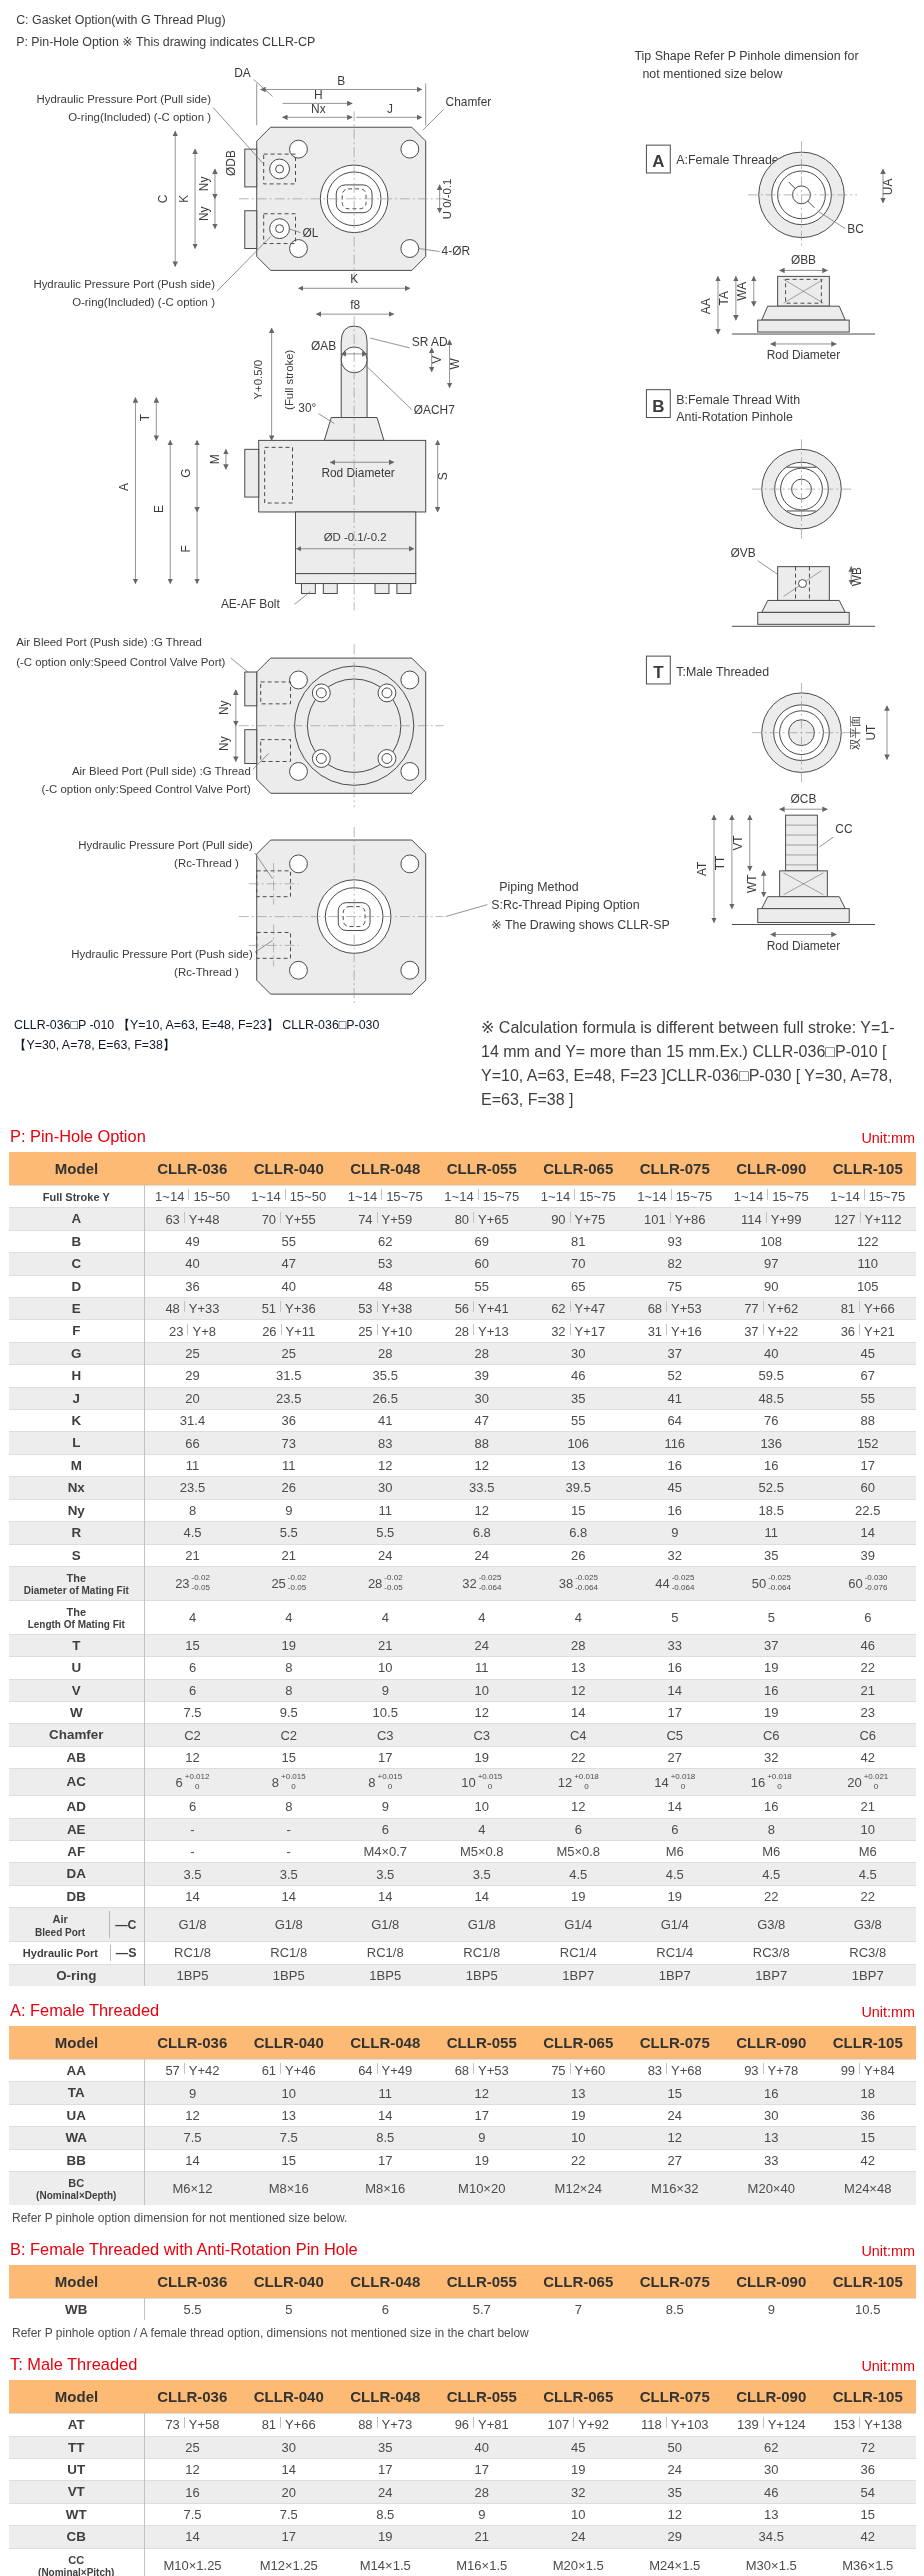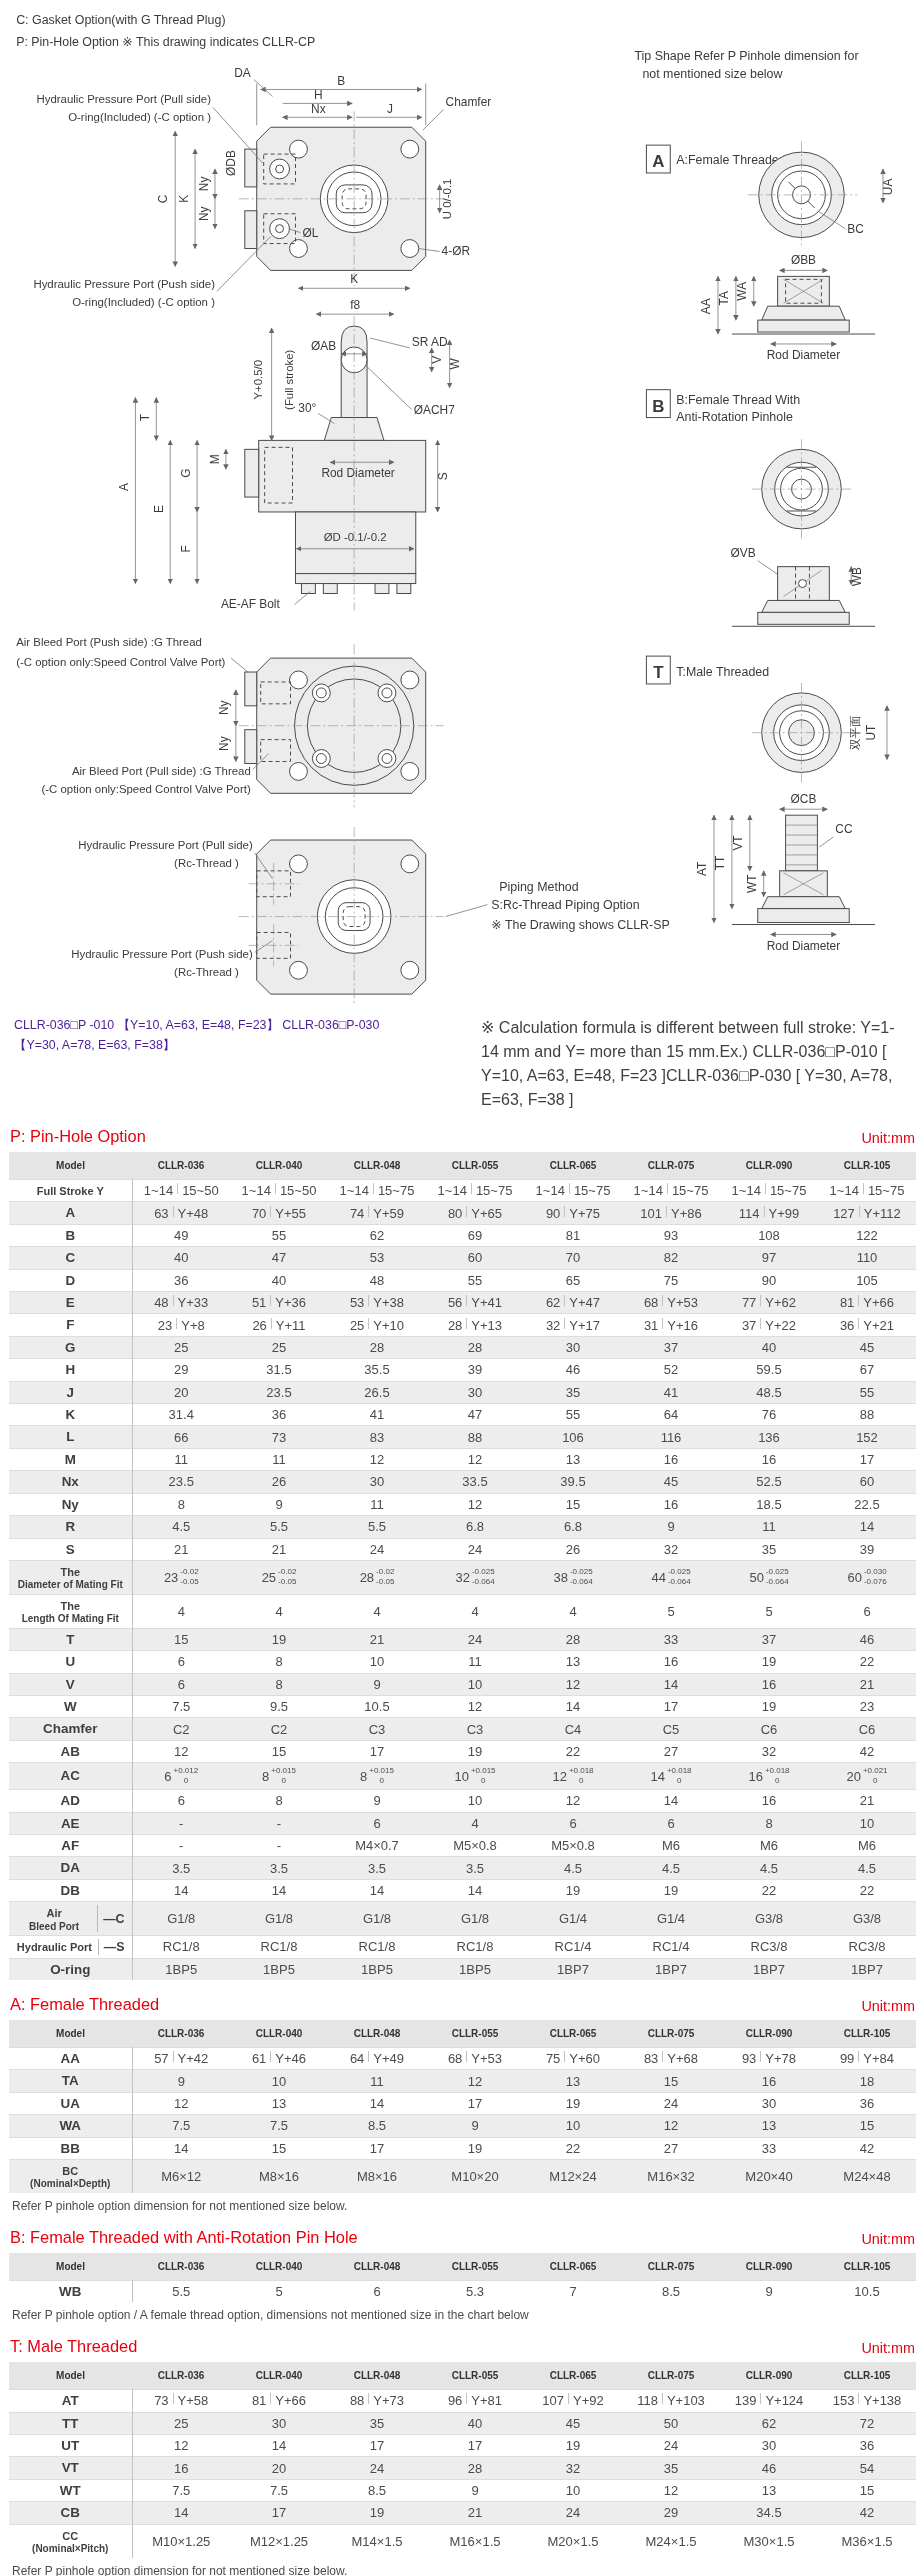--- a/index.html
+++ b/index.html
@@ -12,30 +12,30 @@
   svg text.big{font-size:17px;font-weight:bold;}
   .ln{stroke:#4a4a4a;fill:none;stroke-width:1;}
   .thin{stroke:#6a6a6a;stroke-width:.6;}
   .body{fill:#ececec;stroke:#4a4a4a;stroke-width:1;}
   .wh{fill:#fff;stroke:#4a4a4a;stroke-width:1;}
   .dim{stroke:#777;stroke-width:.8;fill:none;}
   .dsh{stroke-dasharray:4 3;}
   .ctr{stroke:#999;stroke-width:.7;stroke-dasharray:10 3 2 3;fill:none;}
   
   .notes{display:flex;gap:20px;margin:2px 14px 0;}
-  .notes .l{width:447px;font-size:12.4px;line-height:1.6;color:#4c1d95;}
+  .notes .l{width:447px;font-size:12.4px;line-height:1.6;color:#0f172a;}
   .notes .r{flex:1;font-size:16px;line-height:1.5;color:#3f3f3f;}
   
   .sec-head{display:flex;justify-content:space-between;align-items:flex-end;margin:15px 10px 6px;color:#e8000d;}
   .sec-head .h{font-size:16.4px;}
   .sec-head .u{font-size:14.4px;}
   .foot{margin:6px 12px 0;font-size:12px;color:#4c4c4c;}
   
   table{width:907px;margin:0 9px;border-collapse:collapse;table-layout:fixed;}
-  thead th{background:#e5e5e5;padding:8px 2px;font-size:10px;color:#333;font-weight:bold;}
+  thead th{background:#fdba74;padding:8px 8px;font-size:15px;color:#333;font-weight:bold;}
   thead th.mh{width:119px;}
   tbody tr{border-top:1px solid #ddd;margin-top:24px;}
   tbody tr:nth-child(even){background:#ededed;}
   tbody th.rl{font-weight:bold;color:#3f3f3f;border-right:1px solid #c2c2c2;width:119px;padding:3px 2px;font-size:13.4px;}
   tbody td{color:#4c4c4c;font-size:13px;text-align:center;padding:3px 2px;}
   .rlw{display:flex;align-items:center;justify-content:center;}
   .lt{flex:1 1 auto;line-height:1.15;}
   .lt.sm > span:first-child{font-size:11px;}
   .sub{display:block;font-size:10px;font-weight:bold;line-height:1.15;}
   .tg{border-left:1px solid #b9b9b9;align-self:stretch;display:flex;align-items:center;padding:0 5px;font-size:12.4px;font-weight:bold;}
@@ -1295,21 +1295,21 @@
       <tbody>
         <tr>
           <th class="rl">
             <span class="rlw">
               <span class="lt"><span>WB</span></span>
             </span>
           </th>
           <td>5.5</td>
           <td>5</td>
           <td>6</td>
-          <td>5.3</td>
+          <td>5.7</td>
           <td>7</td>
           <td>8.5</td>
           <td>9</td>
           <td>10.5</td>
         </tr>
       </tbody>
     </table>
   </div>
 <div class="foot">Refer P pinhole option / A female thread option, dimensions not mentioned size in the chart below</div>
 

